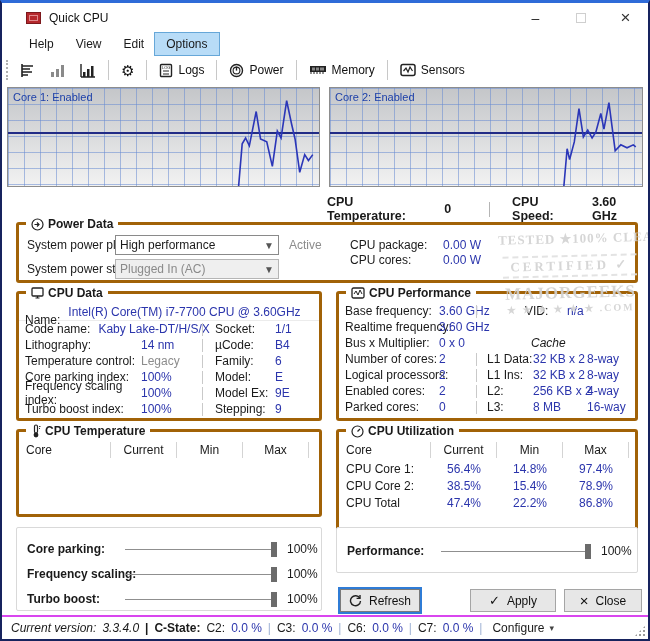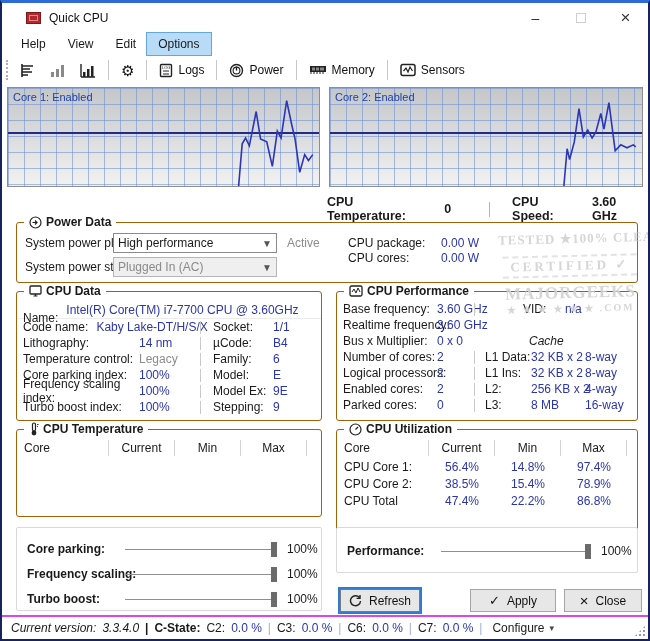--- a/index.html
+++ b/index.html
@@ -12,21 +12,21 @@
   }
   
   .titlebar { position:absolute; top:0; left:16px; right:0; height:30px; display:flex; align-items:center; padding-left:8px; background:#fff; }
   .app-icon { width:15px; height:12px; background:#b5282d; border:1px solid #7c181c; position:relative; margin-right:8px; }
   .app-icon:after { content:""; position:absolute; inset:2px; border:1px solid #e08a8d; }
   .title-text { font-size:12px; color:#111; }
   .win-controls { margin-left:auto; display:flex; height:30px; }
   .win-btn { width:45px; height:30px; display:flex; align-items:center; justify-content:center; color:#333; font-size:14px; }
   .max-glyph { width:10px; height:10px; border:1px solid #cfcfcf; }
   
-  .menubar { position:absolute; top:30px; left:0; right:8px; height:22px; display:flex; align-items:stretch; padding-left:8px; }
+  .menubar { position:absolute; top:30px; left:0; right:8px; height:22px; display:flex; align-items:stretch; padding-left:16px; }
   .menu-item { display:flex; align-items:center; padding:0 11px; }
   .menu-item.active { background:#b8dcf7; outline:1px solid #66a7d8; }
   
   .toolbar { position:absolute; top:52px; left:0; right:0; height:30px; display:flex; align-items:center; padding-left:3px; }
   .tb-grip { width:3px; height:20px; border-left:2px dotted #b0b0b0; margin:0 4px 0 1px; }
   .tb-btn { display:flex; align-items:center; gap:5px; padding:3px 7px; color:#111; }
   .tb-sep { width:1px; height:20px; background:#c8c8c8; margin:0 5px; }
   .tb-btn svg { display:block; }
   
   .graph { position:absolute; top:84px; height:100px; border:1px solid #8d8d8d;
@@ -34,21 +34,21 @@
       repeating-linear-gradient(to right, rgba(105,140,210,.55) 0 1px, transparent 1px 16px),
       repeating-linear-gradient(to bottom, rgba(105,140,210,.55) 0 1px, transparent 1px 16px),
       linear-gradient(#c4c6c9, #f2f2f2);
   }
   .graph-label { position:absolute; top:3px; left:5px; color:#1c3fa8; font-size:11px; }
   .graph svg { position:absolute; inset:0; width:100%; height:100%; }
   
   .summary { position:absolute; top:197px; left:325px; width:315px; height:18px; display:flex; align-items:center; font-weight:bold; font-size:12.5px; }
   .summary .v-sep { width:1px; height:15px; background:#b5b5b5; }
   
-  .group { position:absolute; border:1px solid #a16207; border-radius:3px; background:#fff; }
+  .group { position:absolute; border:3px solid #a16207; border-radius:3px; background:#fff; }
   .group-title { position:absolute; top:-8px; left:7px; background:#fff; padding:0 5px; font-weight:bold; display:flex; align-items:center; gap:4px; font-size:12px; }
   .group-title svg { display:block; }
   .plainbox { position:absolute; border:1px solid #d9d9d9; border-radius:2px; background:#fff; }
   
   .pd-row { position:absolute; left:0; right:0; height:20px; display:flex; align-items:center; }
   .pd-label { position:absolute; left:8px; color:#1a1a1a; }
   .combo { position:absolute; left:96px; width:164px; height:20px; border:1px solid #8a8a8a; background:#fff; display:flex; align-items:center; padding:0 4px; }
   .combo .arrow { margin-left:auto; color:#555; font-size:10px; }
   .combo.disabled { background:#efefef; color:#8a8a8a; border-color:#b5b5b5; }
   .muted { color:#8c8c8c; }

